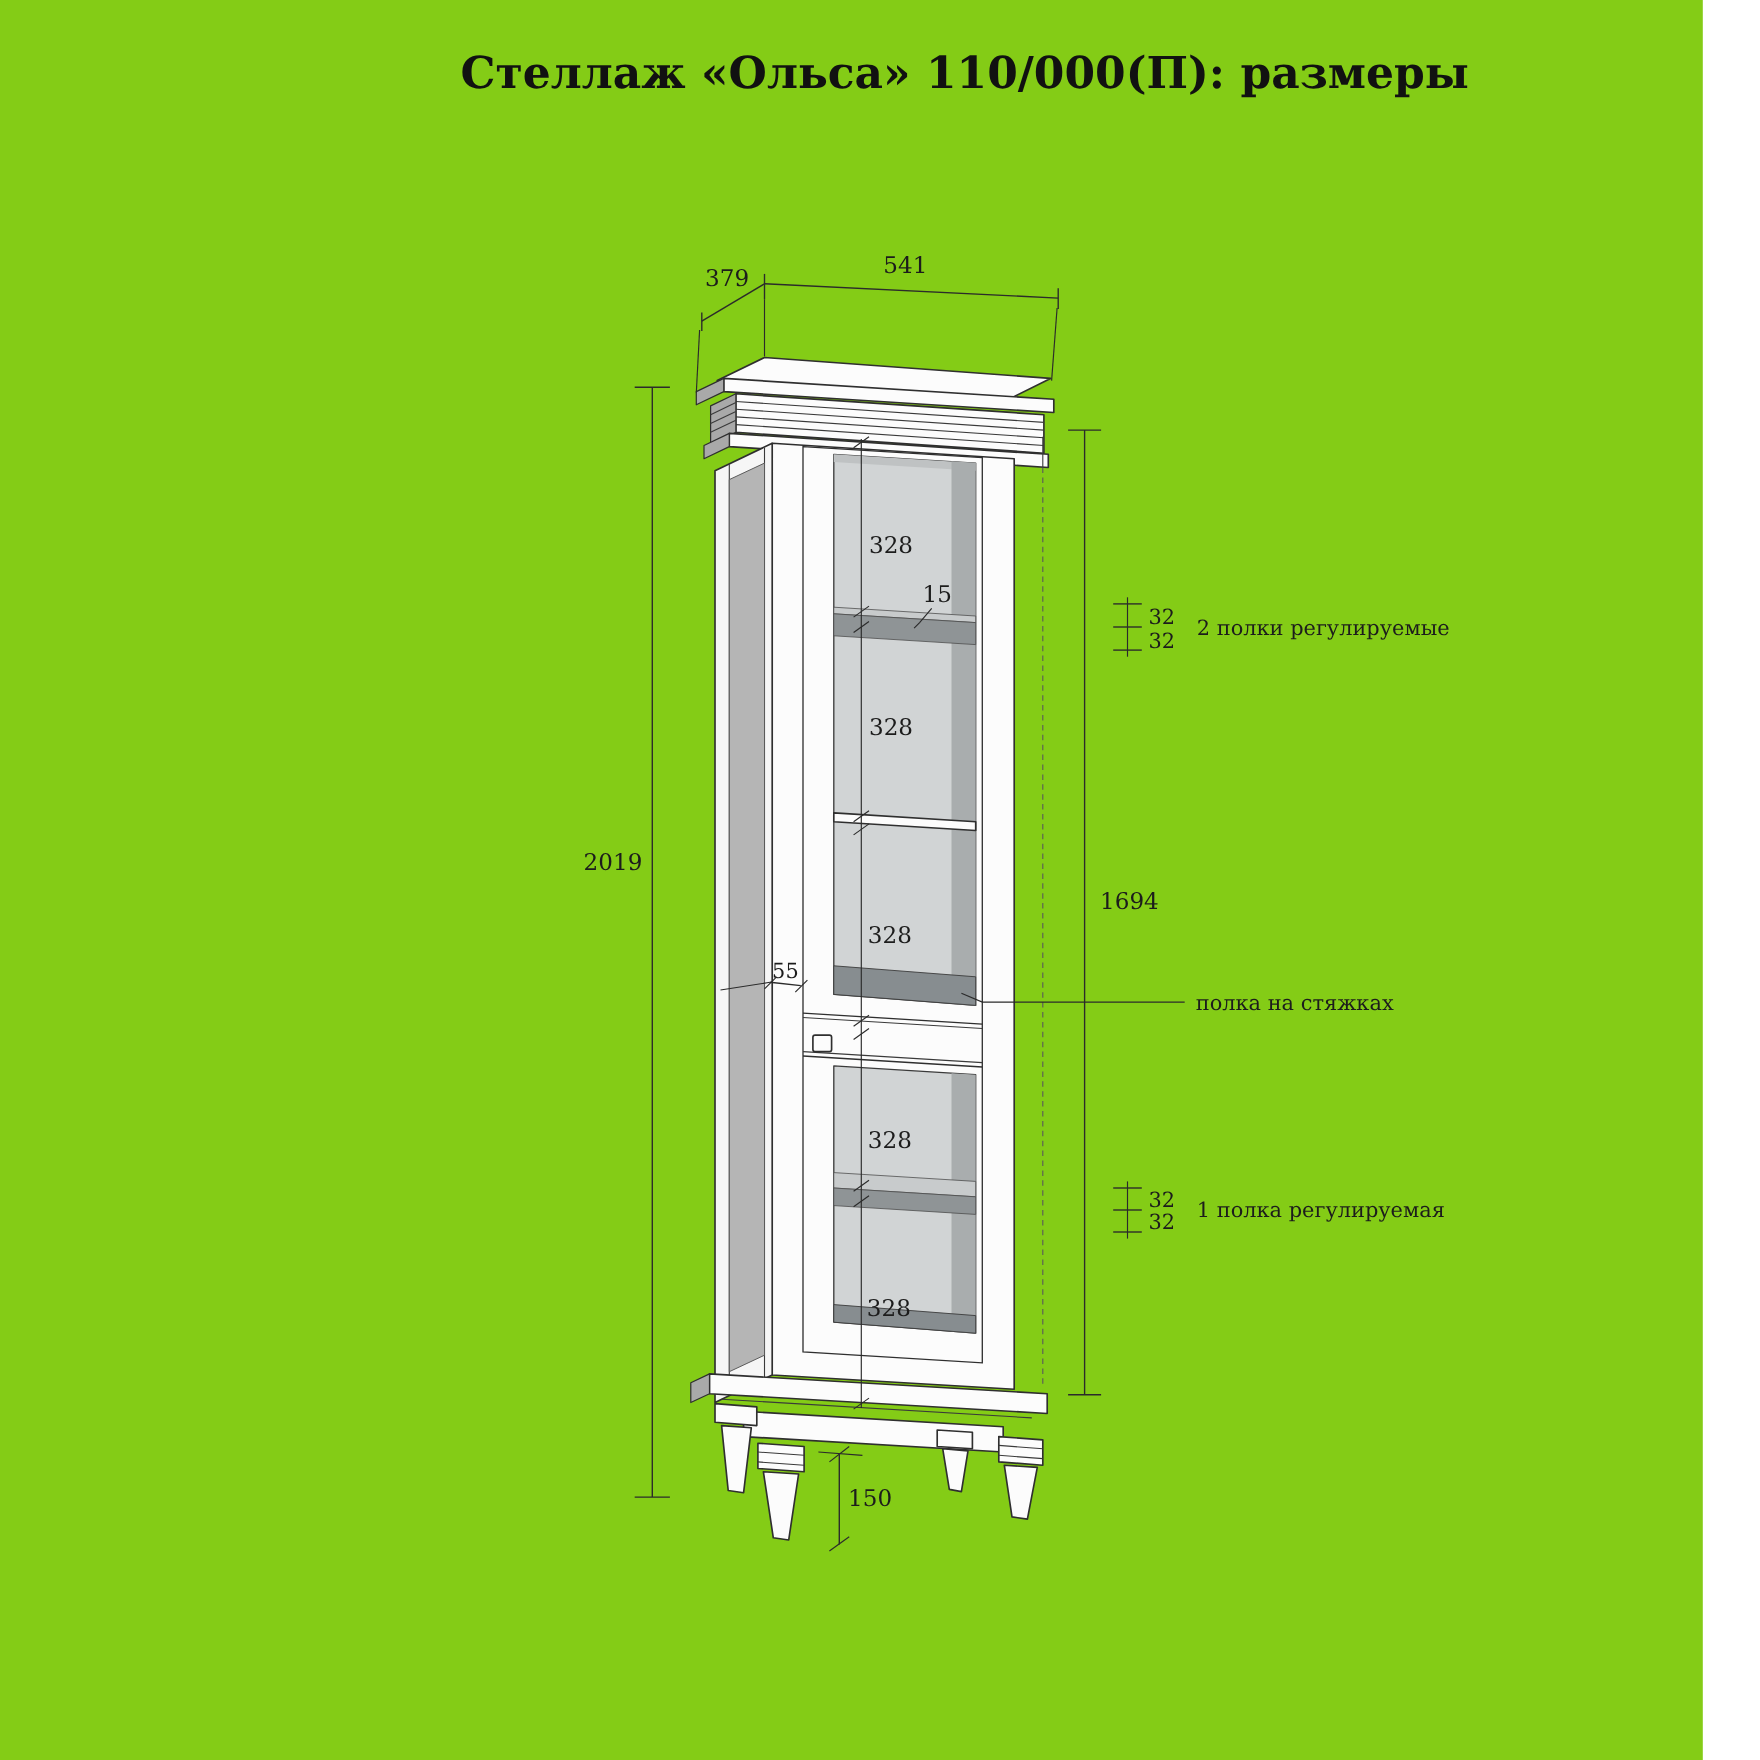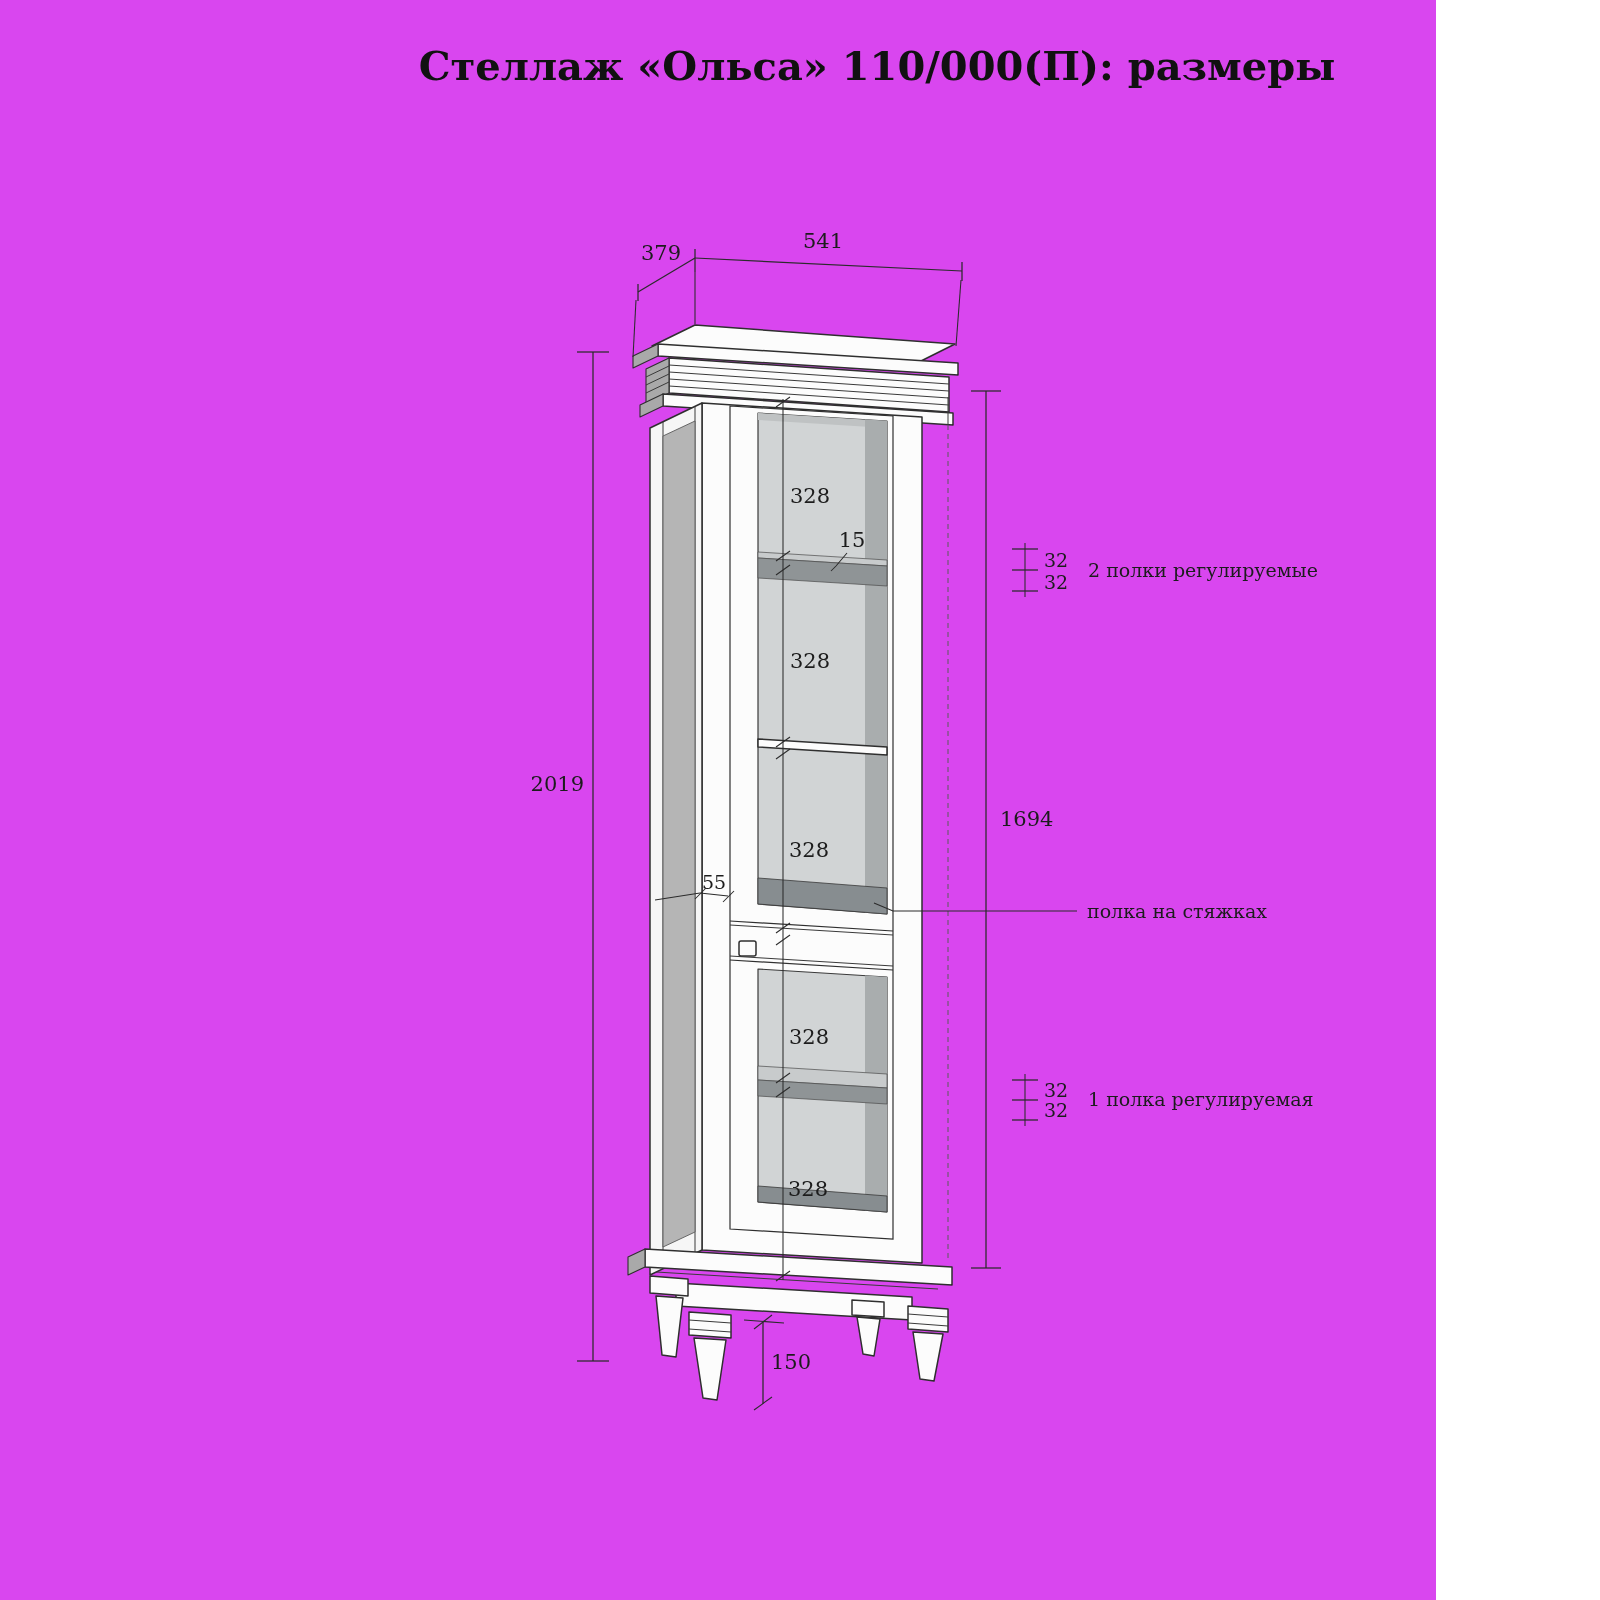--- a/index.html
+++ b/index.html
@@ -1,16 +1,16 @@
 <!DOCTYPE html>
 <html><head>
 <meta charset="utf-8">
 <style>
   html,body{margin:0;padding:0;background:#ffffff;}
-  #canvas{position:relative;width:1436px;height:1600px;background:#d946ef;overflow:hidden;}
+  #canvas{position:relative;width:1548px;height:1600px;background:#84cc16;overflow:hidden;}
   svg{display:block;}
   .face{fill:#fcfcfc;stroke:#2f2f2f;stroke-width:1.5;stroke-linejoin:round;}
   .face2{fill:#f6f6f6;stroke:#2f2f2f;stroke-width:1.5;stroke-linejoin:round;}
   .bevel{fill:#a9a9a9;stroke:#2f2f2f;stroke-width:1.1;stroke-linejoin:round;}
   .sidegray{fill:#b5b5b5;stroke:#5a5a5a;stroke-width:0.9;}
   .glass{fill:#d1d4d5;stroke:#3a3a3a;stroke-width:1.2;stroke-linejoin:round;}
   .reveal{fill:#a9adae;stroke:none;}
   .revealtop{fill:#bfc2c3;stroke:none;}
   .shelftop{fill:#c8cbcc;stroke:#4a4a4a;stroke-width:0.7;}
   .shelffront{fill:#8f9496;stroke:#4a4a4a;stroke-width:0.7;}

